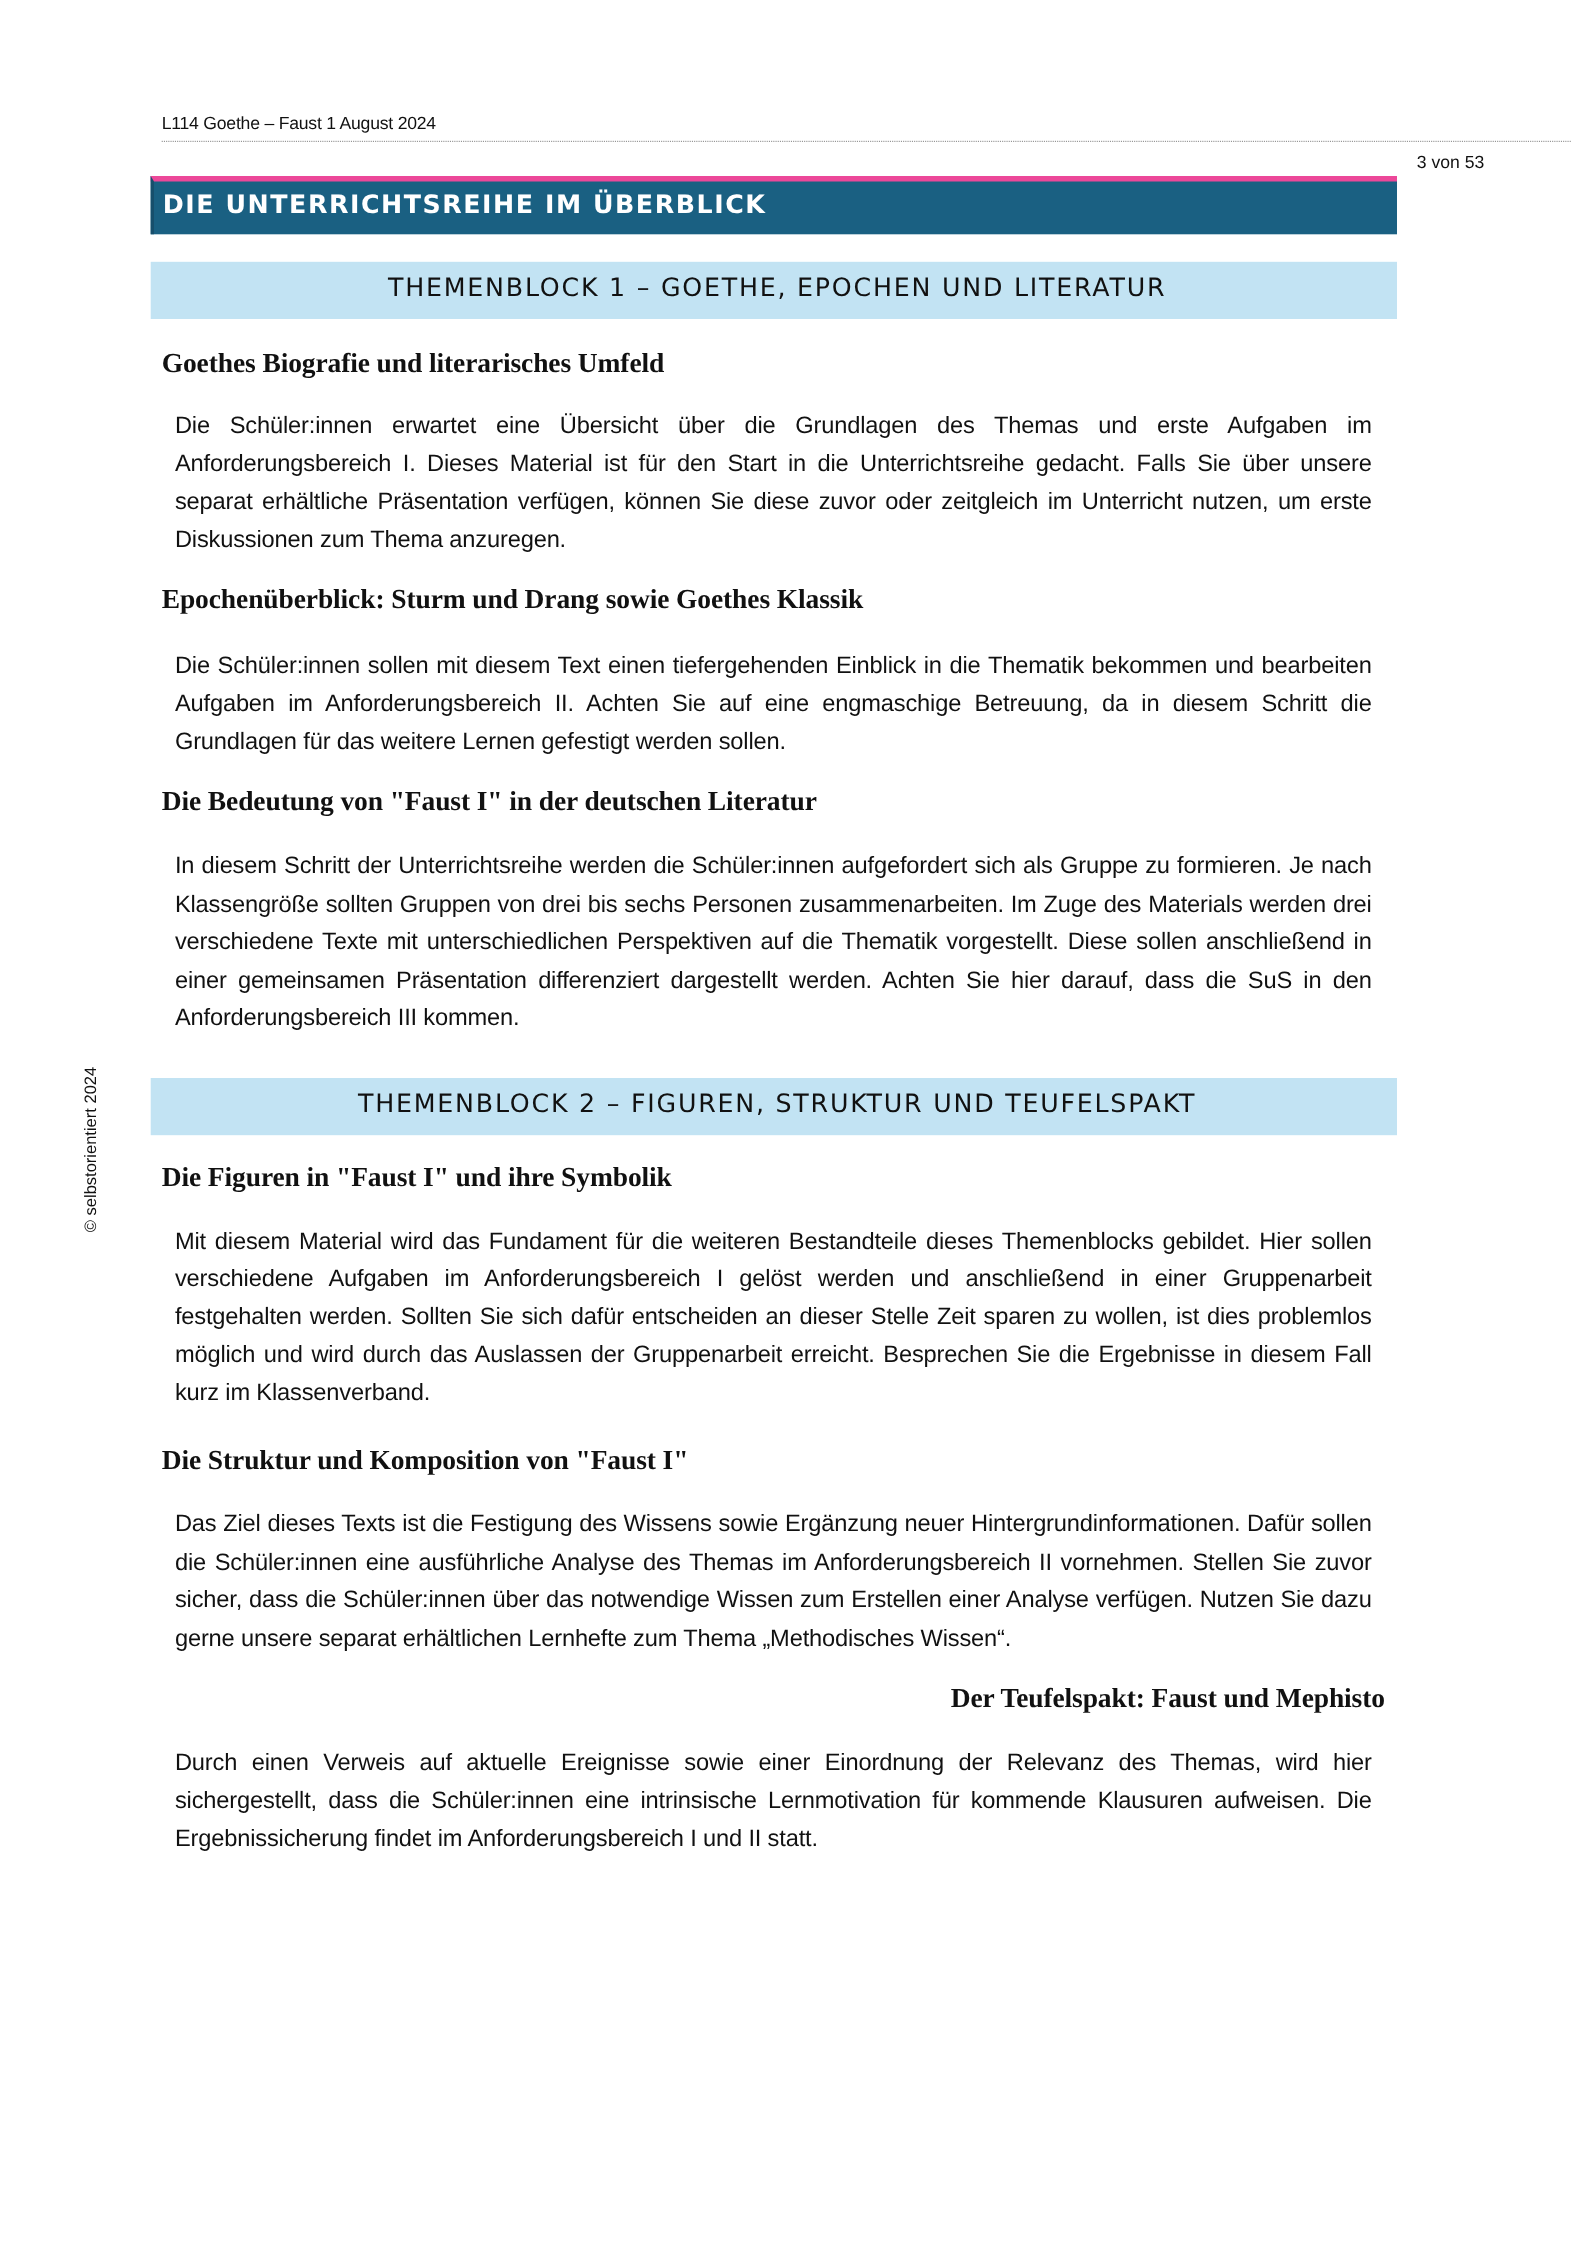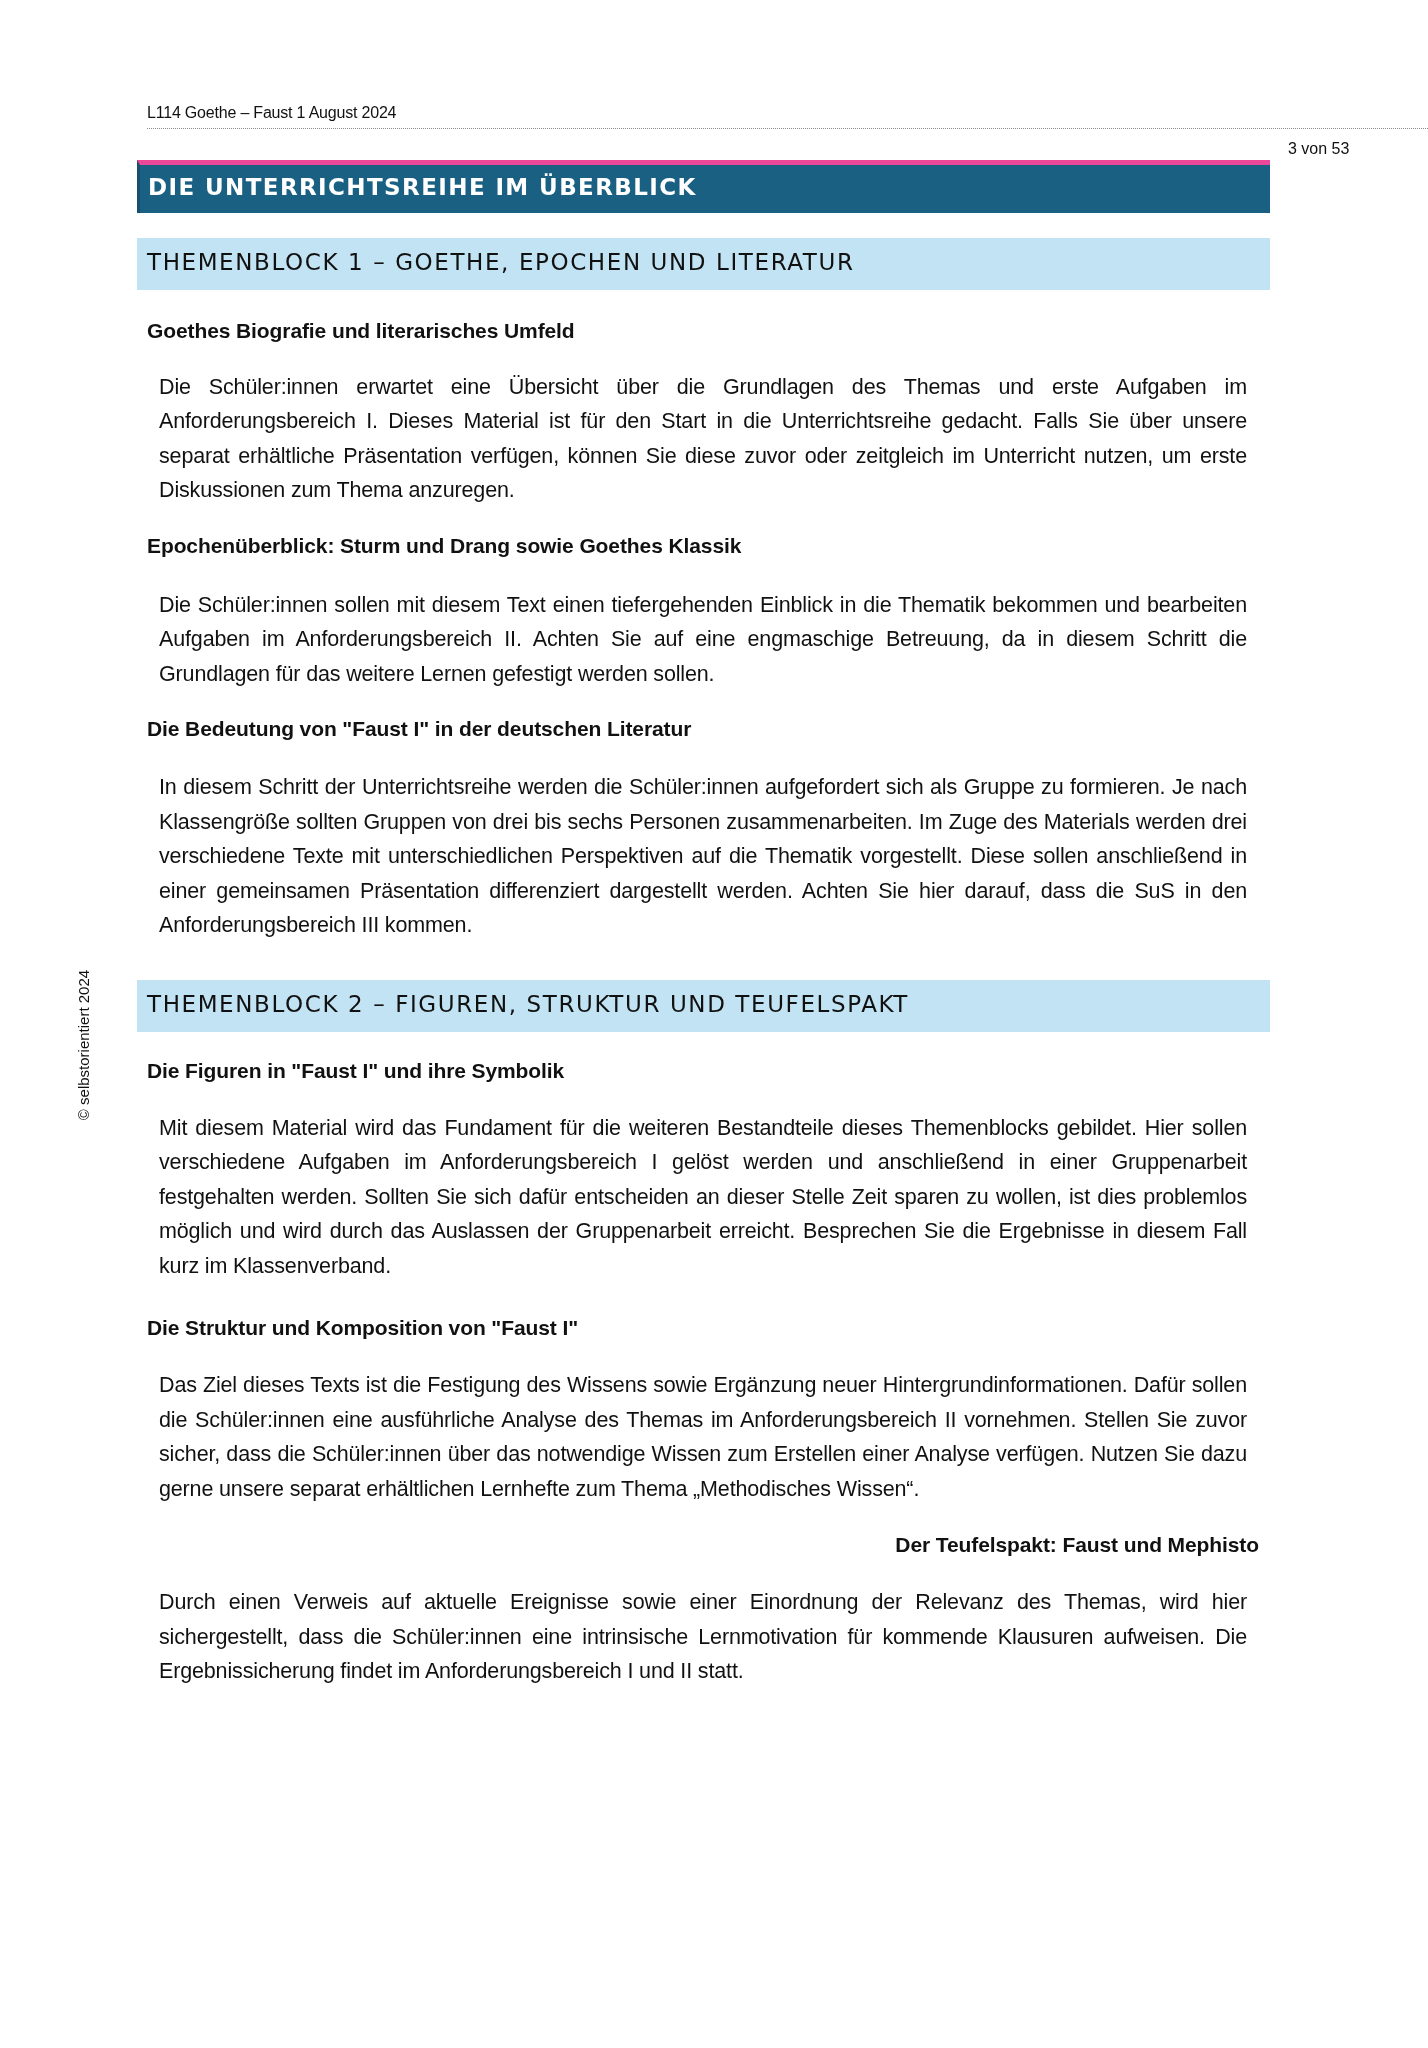--- a/index.html
+++ b/index.html
@@ -27,27 +27,27 @@
   .banner-main {
     top: 160px; height: 53px; background: #1a6082;
     border-top: 5px solid #ec4899; border-left: 3px solid #174f6c;
     color: #ffffff; font-weight: bold; font-size: 23px; letter-spacing: 1.4px;
     padding: 9px 0 0 8px;
     font-family: "DejaVu Sans", sans-serif;
   }
   .banner-block {
     height: 52px; background: #c2e3f3; color: #111; font-size: 23px;
     letter-spacing: 1.6px; padding: 11px 4px 0 10px;
-    font-family: "DejaVu Sans", sans-serif; font-weight: normal;
+    font-family: "DejaVu Sans", sans-serif; font-weight: normal; text-align: center;
   }
   .content {
     position: absolute; left: 147px; width: 1112px; font-size: 21.5px; line-height: 34.6px;
   }
   .sub-heading {
-    font-weight: bold; font-size: 21px; margin: 0; letter-spacing: -0.1px;
+    font-weight: bold; font-size: 25px; margin: 0; letter-spacing: -0.1px; font-family: Liberation Serif, serif;
   }
   .para {
     margin: 12px; text-align: justify; letter-spacing: -0.15px;
   }
 </style>
 </head>
 <body>
 
 <div class="page-header">
   <span class="left">L114 Goethe – Faust 1 August 2024</span>

